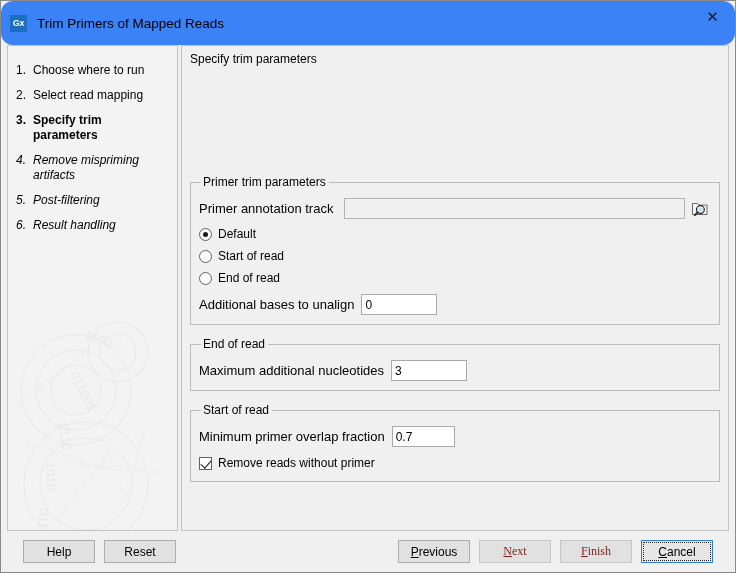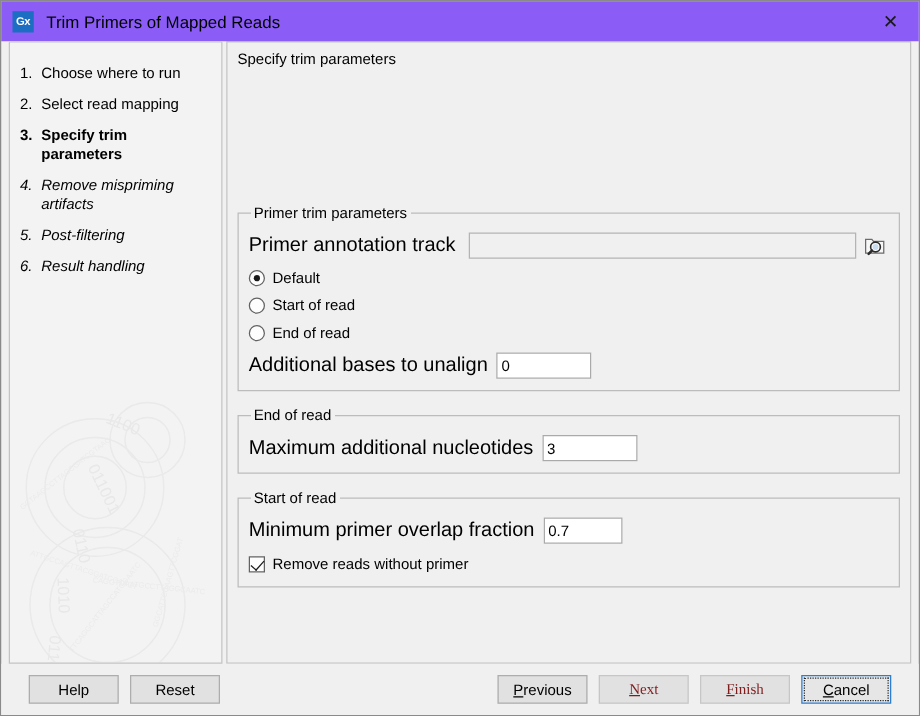--- a/index.html
+++ b/index.html
@@ -17,27 +17,28 @@
     position: relative;
     width: 736px; height: 573px;
     background: #f0f0f0;
     border: 1px solid #8a8a8a;
     display: flex;
     flex-direction: column;
   }
 
   
   #titlebar {
-    height: 32px;
+    height: 44px;
     min-height: 32px;
-    background: #8b5cf6;
+    background: #3b82f6;
     display: flex;
     align-items: center;
     padding-left: 9px;
     position: relative;
+    border-radius: 12px;
   }
   #app-icon {
     width: 17px; height: 17px;
     background: #1b6ec2;
     color: #ffffff;
     font-size: 9px;
     font-weight: bold;
     display: flex;
     align-items: center;
     justify-content: center;
@@ -148,21 +149,21 @@
   }
   #gb-primer { margin-top: 103px; }
 
   .row {
     display: flex;
     align-items: center;
     margin: 5px 0 0 0;
     min-height: 20px;
   }
   .row .lab {
-    font-size: 16px;
+    font-size: 13px;
     white-space: nowrap;
   }
 
   
   input.txt {
     font-family: "Liberation Sans", sans-serif;
     font-size: 12px;
     height: 21px;
     padding: 0 3px;
     border: 1px solid #aaaaaa;

